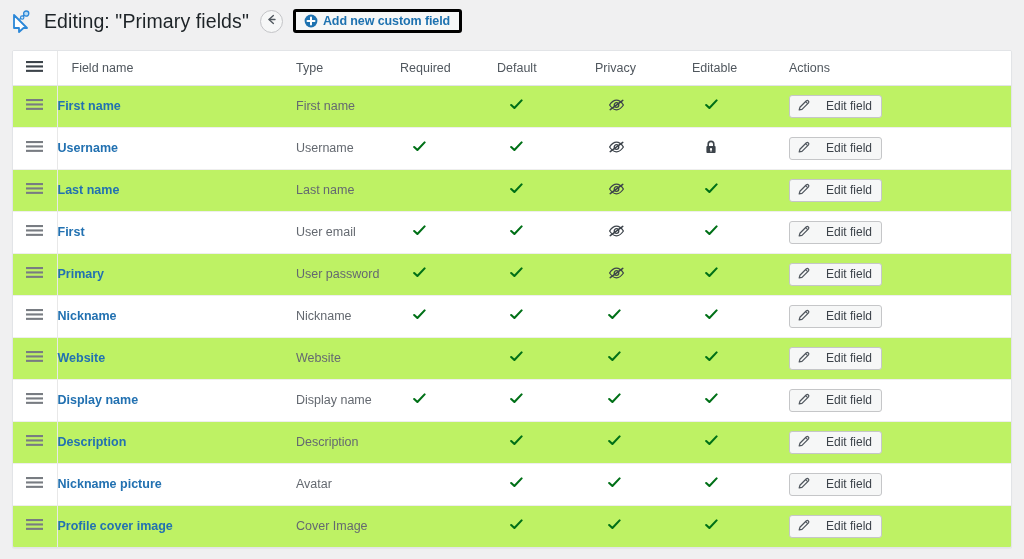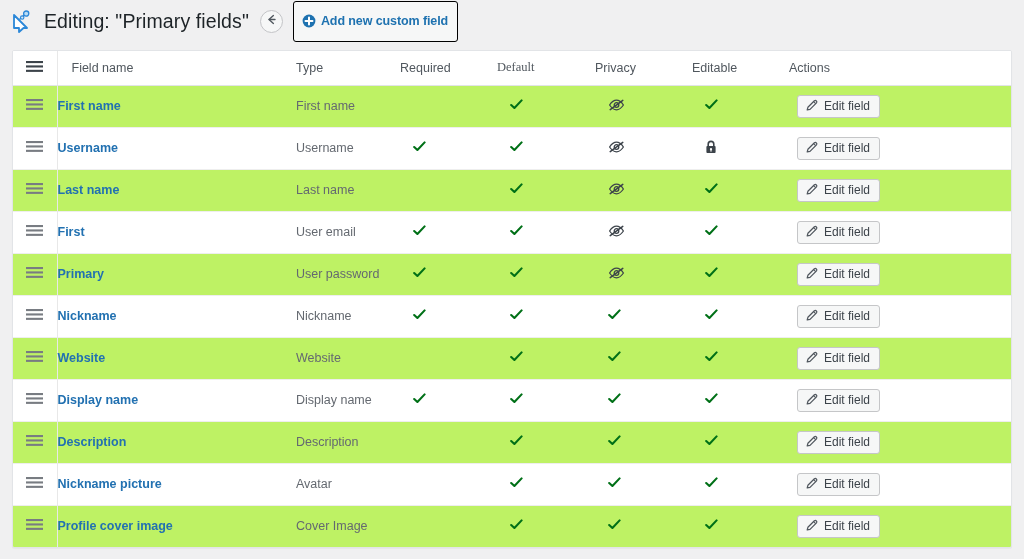--- a/index.html
+++ b/index.html
@@ -51,24 +51,24 @@
     align-items: center;
     justify-content: center;
     margin-right: 10px;
     box-sizing: border-box;
     cursor: pointer;
   }
   .add-field-btn {
     display: inline-flex;
     align-items: center;
     gap: 5px;
-    height: 41px;
+    height: 24px;
     padding: 0 9px 0 8px;
     background: #f6f7f7;
-    border: 1px solid #000000;
+    border: 3px solid #000000;
     border-radius: 3px;
     box-sizing: border-box;
     cursor: pointer;
   }
   .add-field-btn .label {
     font-size: 12.5px;
     font-weight: bold;
     color: #1e72b0;
     letter-spacing: -0.1px;
     white-space: nowrap;
@@ -99,21 +99,21 @@
     vertical-align: middle;
     padding: 0;
     box-sizing: border-box;
   }
 
   
   .col-handle  { width: 44px; }
   .col-name    { width: 239px; }
   .col-type    { width: 104px; }
   .col-req     { width: 97px; }
-  .col-def     { width: 98px; font-family: Liberation Serif, serif; }
+  .col-def     { width: 98px; }
   .col-priv    { width: 97px; }
   .col-edit    { width: 97px; }
   .col-actions { width: auto; }
 
   thead th {
     height: 34px;
     background: #ffffff;
     border-bottom: 1px solid #e2e4e7;
     font-size: 12.5px;
     font-weight: 400;
@@ -168,29 +168,29 @@
     display: inline-block;
     width: 17px;
     height: 13px;
     cursor: grab;
   }
 
   
   .edit-btn {
     display: inline-flex;
     align-items: center;
-    gap: 5px;
+    gap: 15px;
     height: 23px;
     padding: 0 9px 0 7px;
     background: #f6f7f7;
     border: 1px solid #c5c6c8;
     border-radius: 3px;
     box-sizing: border-box;
     cursor: pointer;
-    margin-left: 8px;
+    margin-left: 0px;
   }
   .edit-btn .label {
     font-size: 12px;
     color: #3c434a;
     white-space: nowrap;
   }
   td.col-actions { padding-left: 0px; }
 
   .green  { color: #007017; }
   .dark   { color: #32373c; }

